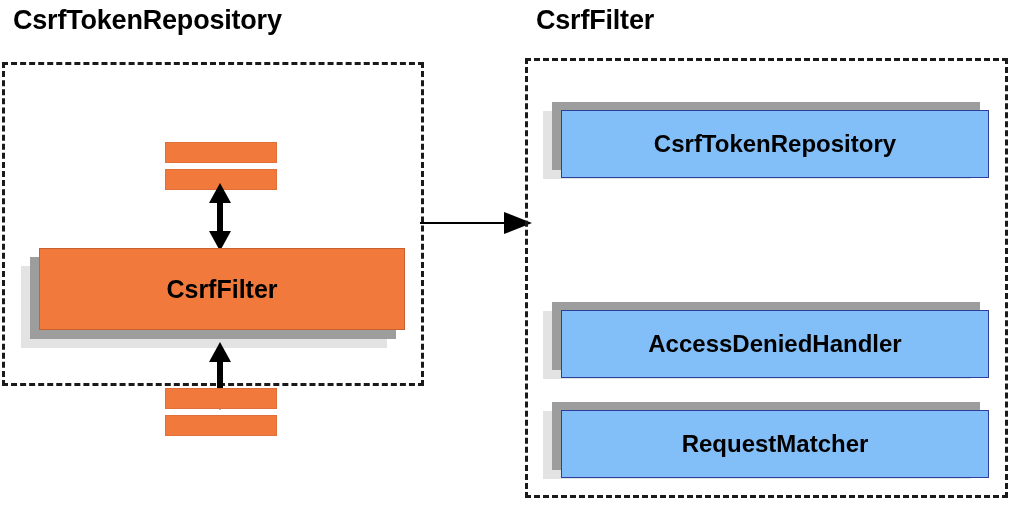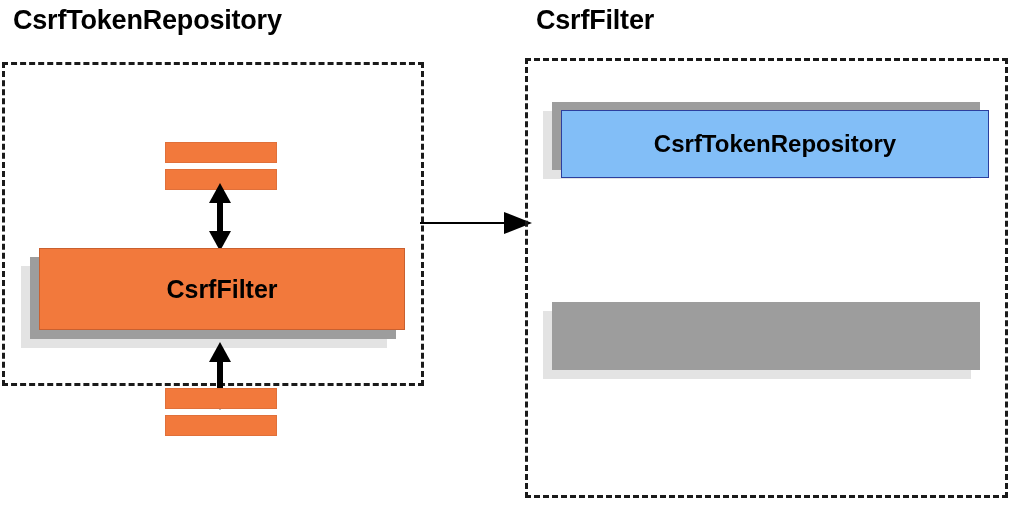--- a/index.html
+++ b/index.html
@@ -157,16 +157,26 @@
     <div class="sheet mid"></div>
     <div class="sheet front">
       <span class="label">CsrfTokenRepository</span>
     </div>
   </div>
 
 
   <div class="stack blue-stack" id="blue-2">
     <div class="sheet back"></div>
     <div class="sheet mid"></div>
+    <div class="sheet front">
+      <span class="label">AccessDeniedHandler</span>
+    </div>
   </div>
 
+  <div class="stack blue-stack" id="blue-3">
+    <div class="sheet back"></div>
+    <div class="sheet mid"></div>
+    <div class="sheet front">
+      <span class="label">RequestMatcher</span>
+    </div>
+  </div>
 
 </div>
 
 </body></html>

